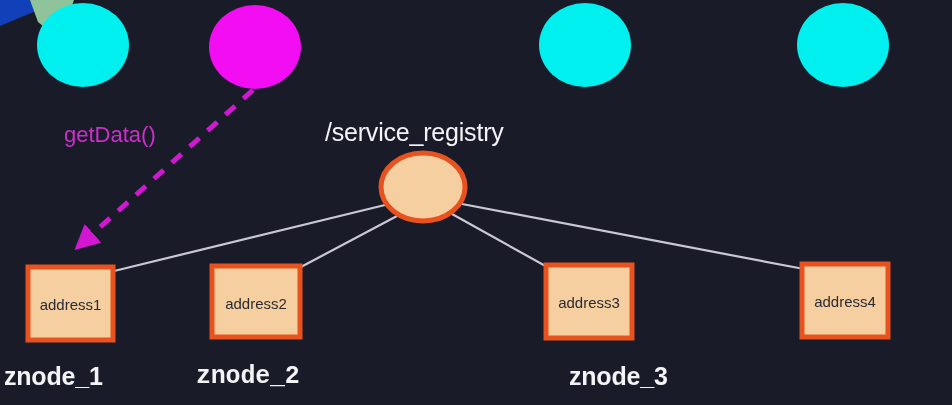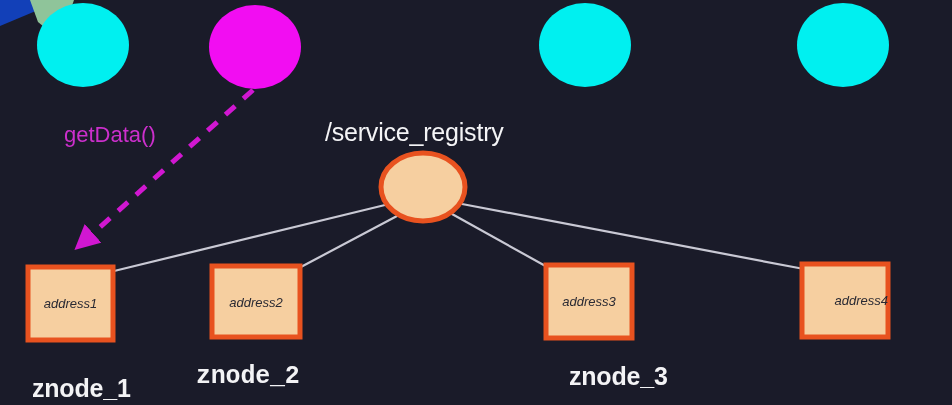--- a/index.html
+++ b/index.html
@@ -36,25 +36,24 @@
     letter-spacing: -0.2px;
   }
   .znode-label {
     font-size: 25px;
     font-weight: bold;
     color: #f3f3f5;
     top: 362px;
     letter-spacing: -0.2px;
   }
   .addr-label {
-    font-size: 13px;
+    font-size: 15px;
     font-weight: normal;
     color: #2a2a33;
     text-align: center;
-    font-style: italic;
   }
   .getdata-label {
     font-size: 22px;
     font-weight: normal;
     color: #cc2fcc;
     left: 64px;
     top: 122px;
   }
 </style>
 </head>
@@ -98,19 +97,19 @@
     </g>
   </svg>
 
   <div class="txt title-registry">/service_registry</div>
 
   <div class="txt getdata-label">getData()</div>
 
   <div class="txt addr-label" style="left:28px; top:296px; width:85px;">address1</div>
   <div class="txt addr-label" style="left:212px; top:295px; width:88px;">address2</div>
   <div class="txt addr-label" style="left:546px; top:294px; width:86px;text-align:center;">address3</div>
-  <div class="txt addr-label" style="left:802px; top:293px; width:86px;text-align:right;">address4</div>
+  <div class="txt addr-label" style="left:802px; top:293px; width:86px;">address4</div>
 
-  <div class="txt znode-label" style="left:32px;margin-top:12px;">znode_1</div>
+  <div class="txt znode-label" style="left:4px;">znode_1</div>
   <div class="txt znode-label" style="left:196px;font-family:Liberation Mono, monospace;">znode_2</div>
   <div class="txt znode-label" style="left:530px;margin-left:39px;">znode_3</div>
 
 </div>
 
 </body></html>

